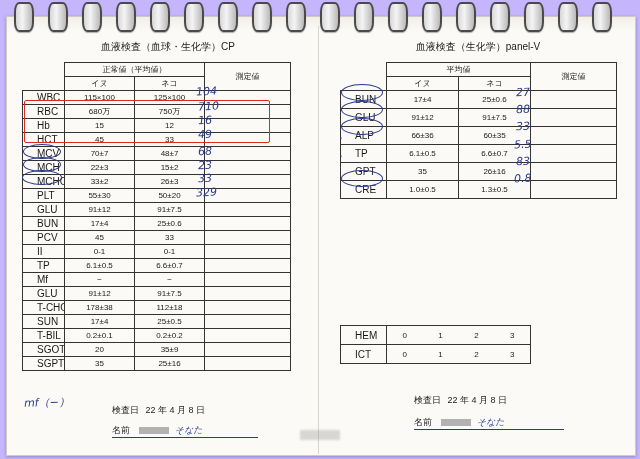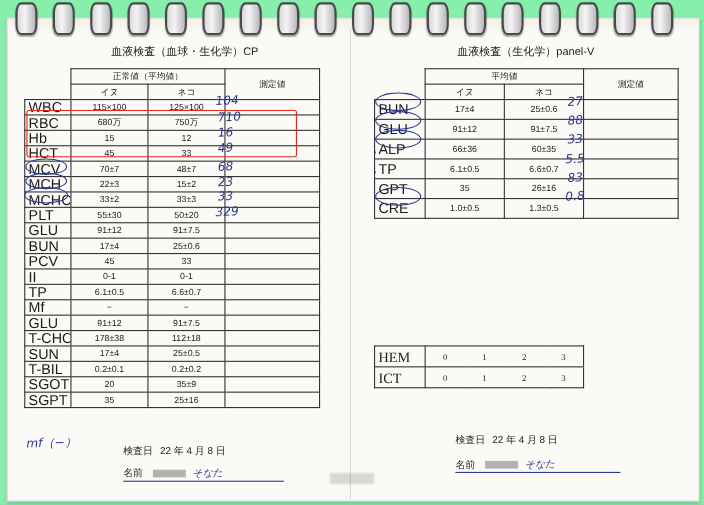--- a/index.html
+++ b/index.html
@@ -4,21 +4,21 @@
 <style>
   html, body {
     margin: 0;
     padding: 0;
     background: #888;
   }
   #page {
     position: relative;
     width: 640px;
     height: 459px;
-    background: #86efac;
+    background: #c4b5fd;
     overflow: hidden;
     font-family: "Liberation Sans", sans-serif;
   }
   
   .paper {
     position: absolute;
     left: 6px;
     top: 16px;
     width: 628px;
     height: 438px;
@@ -74,22 +74,22 @@
     height: 13px;
     padding: 0 2px;
     text-align: center;
     font-weight: normal;
     line-height: 11px;
     white-space: nowrap;
     overflow: hidden;
   }
   .tbl td.lbl {
     text-align: left;
-    padding-left: 3px;
-    font-size: 13px;
+    padding-left: 14px;
+    font-size: 10px;
   }
   .nb { border: none !important; }
 
   .title {
     font-size: 10px;
     color: #222;
     text-align: center;
   }
 
   
@@ -233,21 +233,21 @@
           </tr>
           <tr>
             <td class="lbl">MCH</td>
             <td>22±3</td>
             <td>15±2</td>
             <td></td>
           </tr>
           <tr>
             <td class="lbl">MCHC</td>
             <td>33±2</td>
-            <td>33±3</td>
+            <td>26±3</td>
             <td></td>
           </tr>
           <tr>
             <td class="lbl">PLT</td>
             <td>55±30</td>
             <td>50±20</td>
             <td></td>
           </tr>
           <tr>
             <td class="lbl">GLU</td>
@@ -426,21 +426,21 @@
   <div class="hw-cell" style="left:516px;top:155px;">83</div>
   <div class="hw-cell" style="left:514px;top:172px;">0.8</div>
 
   <div class="circle" style="left:341px;top:84px;width:40px;height:15px;"></div>
   <div class="circle" style="left:341px;top:101px;width:40px;height:15px;"></div>
   <div class="circle" style="left:341px;top:118px;width:40px;height:15px;"></div>
   <div class="circle" style="left:341px;top:170px;width:40px;height:15px;"></div>
   <div class="dot-mark" style="left:339px;top:132px;">·</div>
   <div class="dot-mark" style="left:339px;top:150px;">·</div>
 
-  <div style="position:absolute;left:340px;top:314px;font-family:Liberation Serif, serif;">
+  <div style="position:absolute;left:340px;top:325px;">
     <table class="tbl" id="scale-table" style="width: 190px; border: 1px solid rgb(51, 51, 51);">
       <colgroup>
         <col style="width:46px">
           <col style="width:36px">
           <col style="width:36px">
           <col style="width:36px">
           <col style="width:36px">
       </colgroup>
       <tbody id="scale-body">
           <tr>

